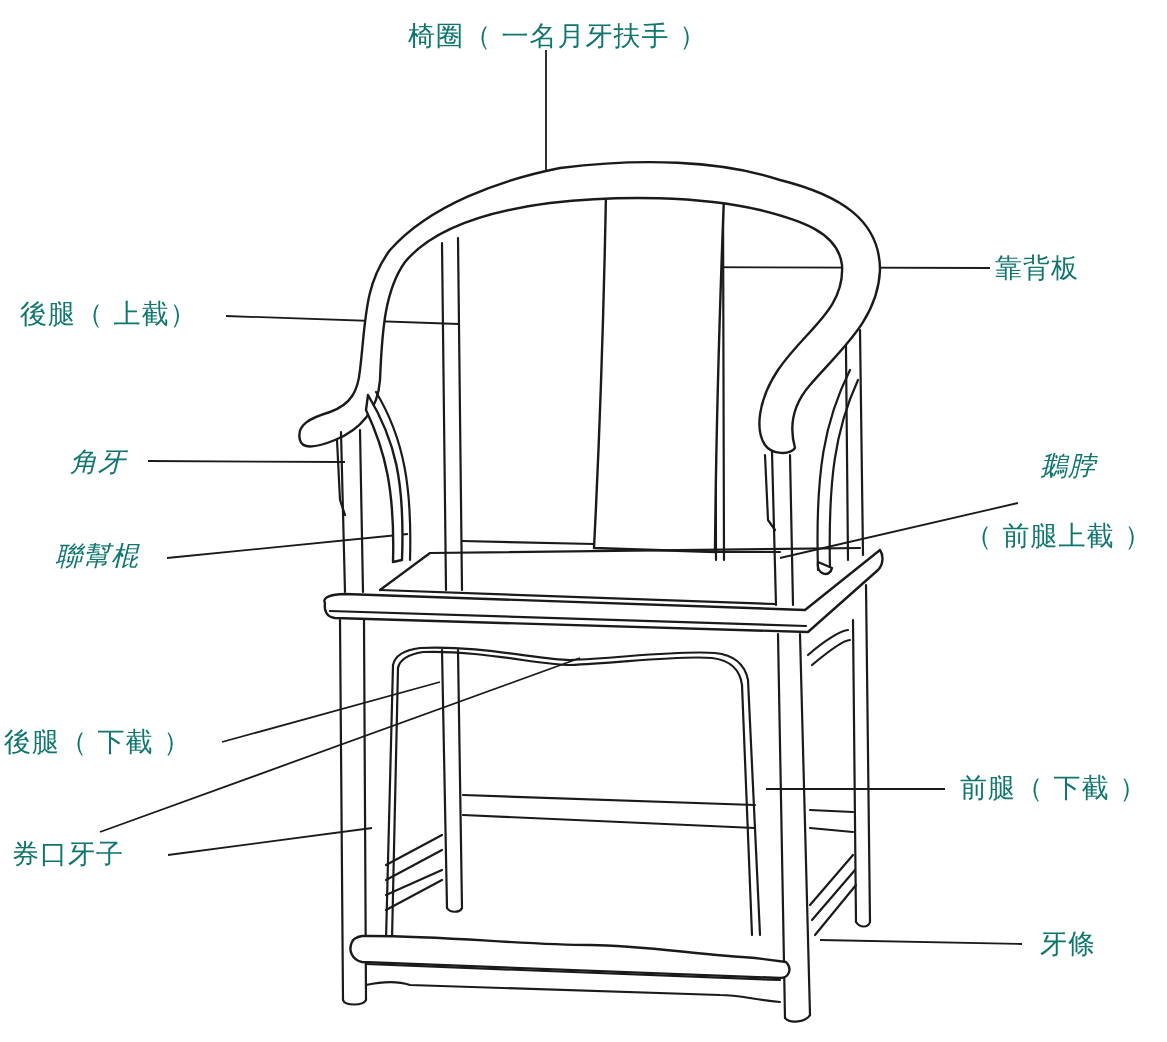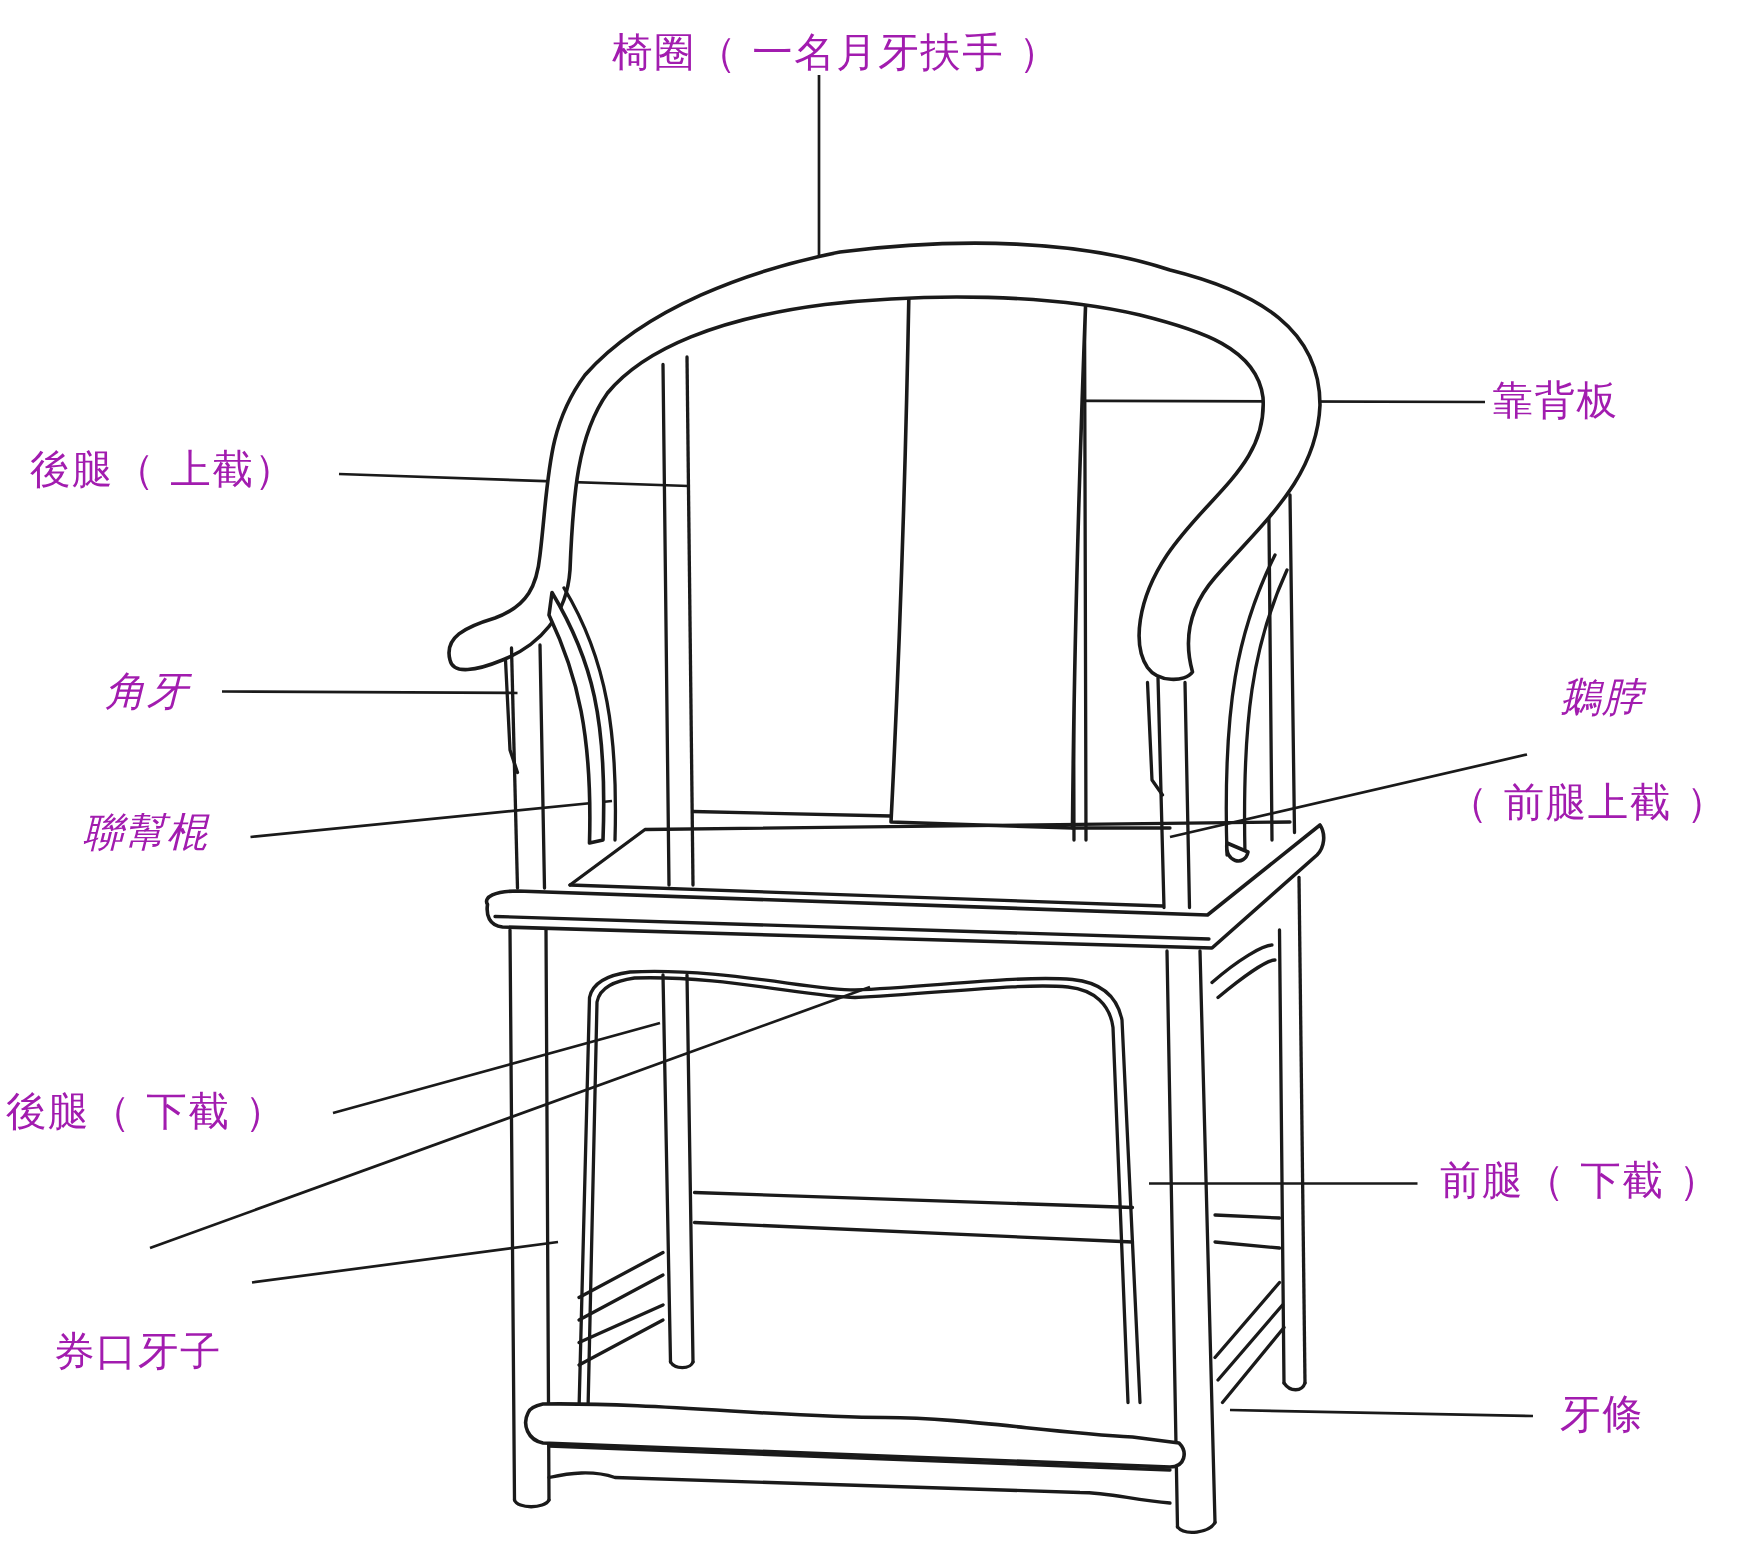--- a/index.html
+++ b/index.html
@@ -1,18 +1,18 @@
 <!DOCTYPE html>
 <html><head>
 <meta charset="utf-8">
 <style>
   html, body { margin:0; padding:0; background:#ffffff; }
   body { width:1167px; height:1042px; position:relative; overflow:hidden; font-family:"DejaVu Sans", sans-serif; }
   #diagram { position:absolute; left:0; top:0; width:1167px; height:1042px; }
-  .lbl { position:absolute; font-family:"DejaVu Serif", serif; font-size:27px; color:#a21caf; white-space:nowrap; line-height:1; letter-spacing:1px; }
+  .lbl { position:absolute; font-family:"DejaVu Serif", serif; font-size:27px; color:#0f766e; white-space:nowrap; line-height:1; letter-spacing:1px; }
   .ln { stroke:#1a1a1a; stroke-width:2.2; fill:none; stroke-linecap:round; stroke-linejoin:round; }
   .lnw { stroke:#1a1a1a; stroke-width:2.4; fill:#ffffff; stroke-linecap:round; stroke-linejoin:round; }
   .lead { stroke:#1a1a1a; stroke-width:1.8; fill:none; }
 </style>
 </head>
 <body>
 
 <svg id="diagram" viewBox="0 0 1167 1042" xmlns="http://www.w3.org/2000/svg">
 
   <g>
@@ -142,15 +142,15 @@
 </svg>
 
 <div class="lbl" style="left:408px; top:22px;">椅圈（ 一名月牙扶手 ）</div>
 <div class="lbl" style="left:995px; top:254px;">靠背板</div>
 <div class="lbl" style="left:20px; top:300px;text-align:center;">後腿（ 上截）</div>
 <div class="lbl" style="left:70px; top:448px;font-style:italic;">角牙</div>
 <div class="lbl" style="left:55px; top:542px;font-style:italic;">聯幫棍</div>
 <div class="lbl" style="left:1040px; top:452px;font-style:italic;">鵝脖</div>
 <div class="lbl" style="left:965px; top:522px;">（ 前腿上截 ）</div>
 <div class="lbl" style="left:4px; top:728px;">後腿（ 下截 ）</div>
-<div class="lbl" style="left:36px; top:840px;margin-top:48px;">券口牙子</div>
+<div class="lbl" style="left:12px; top:840px;">券口牙子</div>
 <div class="lbl" style="left:960px; top:774px;text-align:center;">前腿（ 下截 ）</div>
 <div class="lbl" style="left:1040px; top:930px;">牙條</div>
 
 </body></html>

